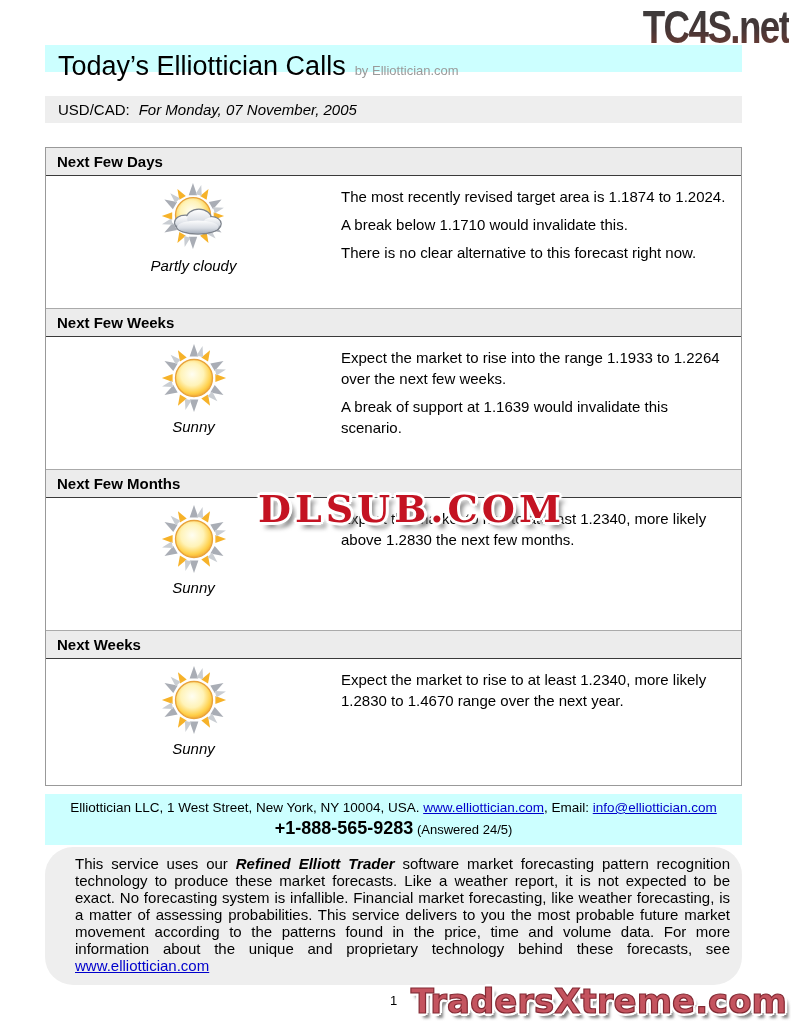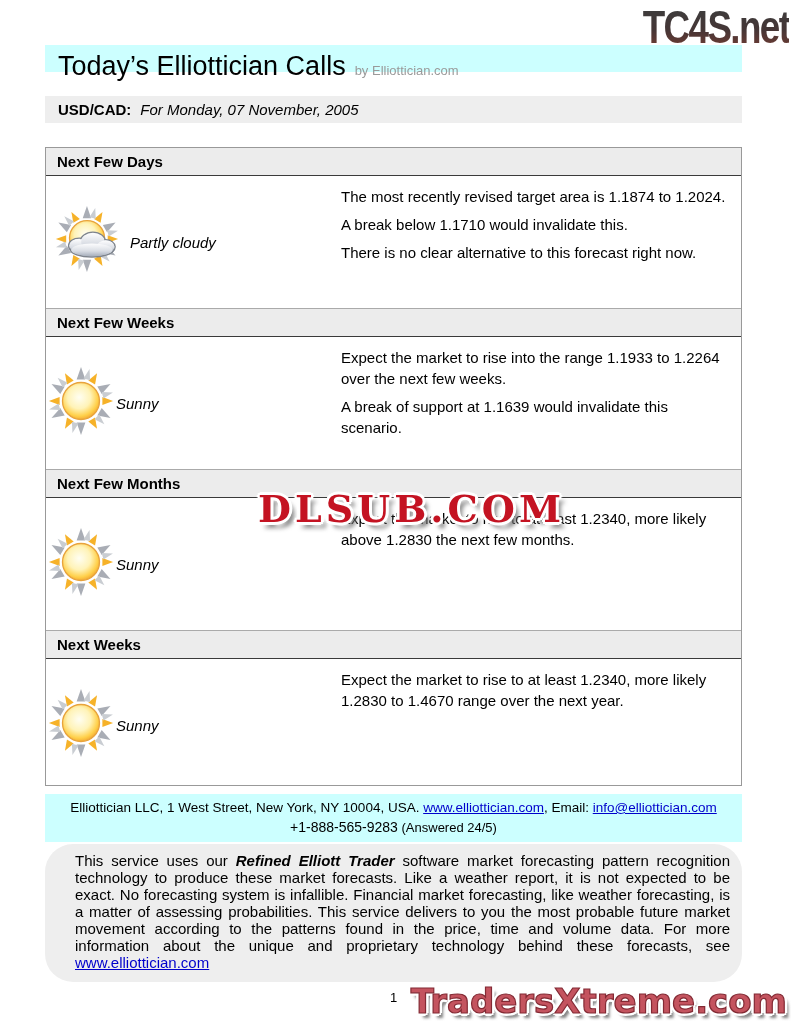--- a/index.html
+++ b/index.html
@@ -42,43 +42,43 @@
     margin-top:45px; height:27px; background:#ccffff;
     display:flex; align-items:baseline; padding:0 0 0 13px;
   }
   .title-band .title { font-size:27px; line-height:43px; color:#000; }
   .title-band .byline { font-size:13px; color:#9a9a9a; margin-left:9px; }
 
   .instrument-bar {
     margin-top:24px; height:27px; background:#eeeeee;
     display:flex; align-items:center; padding-left:13px; font-size:15px;
   }
-  .instrument-bar .pair { font-weight:bold; }
+  .instrument-bar .pair { font-weight:normal; }
   .instrument-bar .date { font-style:italic; margin-left:9px; }
 
   .forecast-box { margin-top:24px; border:1px solid #999; }
   .section + .section { margin-top:6px; }
   .section-header {
     background:#ececec; border-bottom:1px solid #3a3a3a;
     font-weight:bold; font-size:15px; padding:5px 11px 5px 11px;
   }
   .section + .section .section-header { border-top:1px solid #aaa; }
   .section-body { display:flex; min-height:126px; padding:6px 0 4px 0; background:#fff; }
-  .icon-col { width:295px; display:flex; flex-direction:row; align-items:center; }
+  .icon-col { width:295px; display:flex; flex-direction:column; align-items:center; }
   .wicon { display:block; height:70px; }
   .condition { font-style:italic; font-size:15px; margin-top:5px; }
   .text-col { flex:1; padding:4px 12px 0 0; font-size:15px; line-height:1.4; }
   .text-col p { margin:0 0 7px 0; }
 
   .footer-band {
     margin-top:8px; background:#ccffff; text-align:center; padding:6px 6px 6px 6px;
   }
   .footer-band .addr-line { font-size:13.5px; }
   .footer-band .phone-line { margin-top:3px; }
-  .footer-band .phone { font-size:14px; }
+  .footer-band .phone { font-size:18px;font-weight:bold; }
   .footer-band .phone-note { font-size:13px; }
   a.link { color:#0000cc; text-decoration:underline; cursor:pointer; }
 
   .disclaimer {
     margin-top:2px; background:#eeeeee; padding:9px 12px 10px 30px;
     font-size:15px; line-height:1.13; text-align:justify;border-radius:28px;
   }
   .disclaimer .product { font-weight:bold; font-style:italic; }
 
   .page-footer { margin-top:8px; text-align:center; font-size:13px; }

